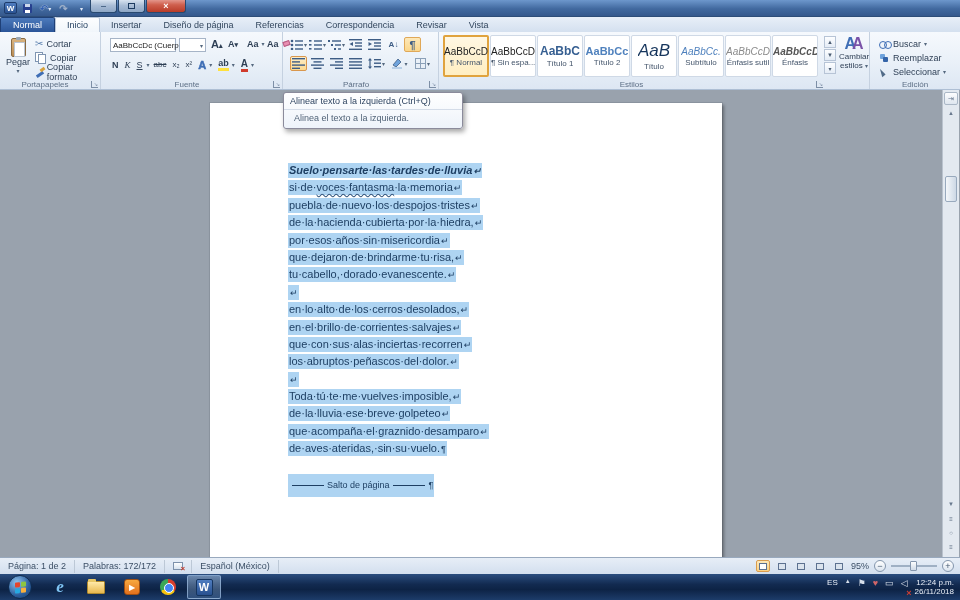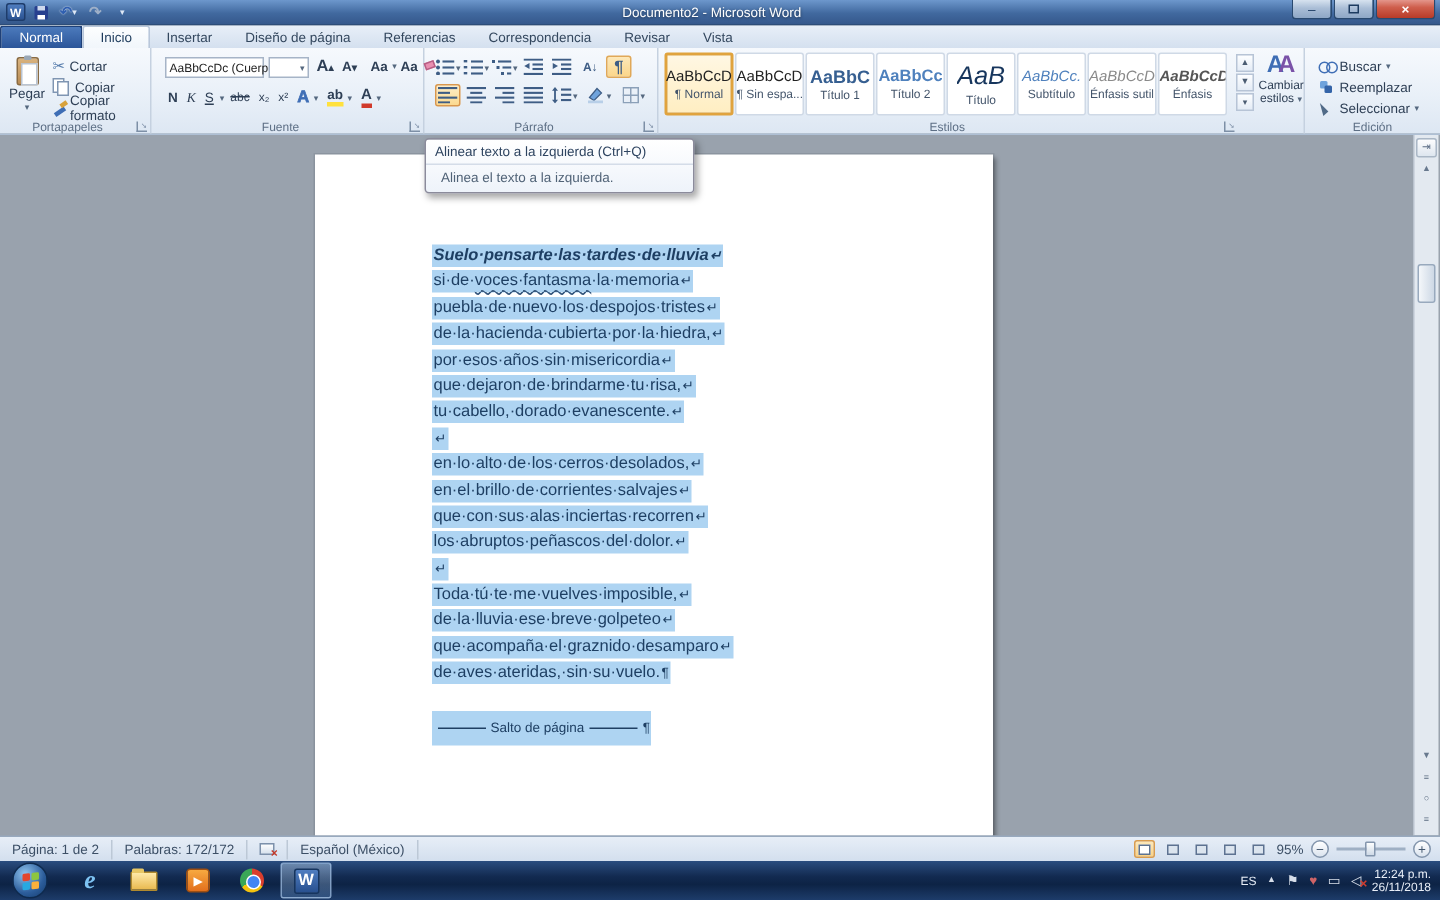--- a/index.html
+++ b/index.html
@@ -113,21 +113,21 @@
 
   
   .tooltip { position:absolute; left:283px; top:92px; width:180px; z-index:30;
     background:linear-gradient(#ffffff,#eef3fa); border:1px solid #8b8b9b; border-radius:3px;
     box-shadow:2px 3px 5px rgba(0,0,0,.35); font-size:9px; color:#39parent; color:#394f68; }
   .tt-title { padding:3px 6px; border-bottom:1px solid #d4dce8; color:#2e4460; }
   .tt-desc { padding:3px 6px 5px 10px; color:#51master; color:#516377; }
 
   
   .docarea { position:absolute; left:0; top:90px; width:960px; height:467px; background:#99a2ad; overflow:hidden; }
-  .page { position:absolute; left:210px; top:13px; width:452px; height:460px; background:#fff;
+  .page { position:absolute; left:210px; top:13px; width:512px; height:460px; background:#fff;
     box-shadow:2px 2px 3px rgba(0,0,0,.35), 0 0 0 1px #8d96a1; }
   .poem { position:absolute; left:78px; top:59px; }
   .poem-line { height:17.4px; line-height:17.4px; font-size:11px; color:#1e3f63; white-space:pre; }
   .poem-line .hl { background:#aed4f2; padding:1px 1px 2px 1px; }
   .poem-line.bi { font-weight:bold; font-style:italic; }
   .endmark { font-size:9px; color:#1e3f63; padding-left:1px; }
   .wavy { text-decoration:underline; text-decoration-style:wavy; text-decoration-color:#33557c; text-underline-offset:2px; }
   .pagebreak { height:17.4px; line-height:17.4px; font-size:9px; color:#1e3f63; }
   .pagebreak .hl { background:#aed4f2; display:inline-flex; align-items:center; padding:3px 1px; }
   .pb-dash { display:inline-block; width:32px; border-top:1px solid #1e3f63; margin:0 3px; }
@@ -178,21 +178,21 @@
   .ie-e { color:#7ec3f2; font-size:17px; font-style:italic; font-weight:bold; font-family:"Liberation Serif",serif; }
   .folder { width:18px; height:13px; background:linear-gradient(#ffe9a8,#e8b94f); border:1px solid #b08a2e; border-radius:1px; position:relative; }
   .folder:before { content:""; position:absolute; left:0; top:-3px; width:8px; height:3px; background:#e8c765; border-radius:1px 1px 0 0; }
   .wmp { width:16px; height:16px; border-radius:3px; background:linear-gradient(#f7a940,#e2701d); border:1px solid #9e4f12;
     color:#fff; font-size:8px; display:flex; align-items:center; justify-content:center; }
   .chrome { width:16px; height:16px; border-radius:50%;
     background:conic-gradient(#d93e2d 0 33%, #f4c20d 33% 66%, #3aa757 66% 100%); position:relative; }
   .chrome:before { content:""; position:absolute; left:4px; top:4px; width:8px; height:8px; background:#4285f4; border:1.5px solid #fff; border-radius:50%; }
   .wlogo { width:17px; height:17px; background:linear-gradient(#4f7dc0,#28508f); border:1px solid #16355f; border-radius:2px;
     color:#fff; font-weight:bold; font-size:11px; display:flex; align-items:center; justify-content:center; }
-  .tray { margin-left:auto; display:flex; align-items:center; gap:7px; color:#e8eef7; font-size:8px; padding-right:6px; }
+  .tray { margin-left:auto; display:flex; gap:7px; color:#e8eef7; font-size:8px; padding-right:6px; }
   .tray-ico { opacity:.92; font-size:9px; }
   .mute { position:relative; }
   .mute:after { content:"×"; position:absolute; right:-4px; bottom:-2px; color:#e2402e; font-weight:bold; font-size:9px; }
   .clock { text-align:right; line-height:9px; }
 </style>
 </head>
 <body>
 
 <div id="screen">
 
@@ -206,21 +206,20 @@
           <span class="undo-glyph">↶</span>
           <span class="qat-caret">▾</span>
         </div>
       <div class="qat-btn">
           <span class="redo-glyph">↷</span>
         </div>
       <div class="qat-btn">
           <span class="qat-caret">▾</span>
         </div>
     </div>
-    <div class="title-text">Documento2 - Microsoft Word</div>
     <div class="winbtns">
       <div class="winbtn">–</div>
       <div class="winbtn">
           <span class="restore-box"></span>
         </div>
       <div class="winbtn close">×</div>
     </div>
   </div>
 
   <div class="tabstrip">

